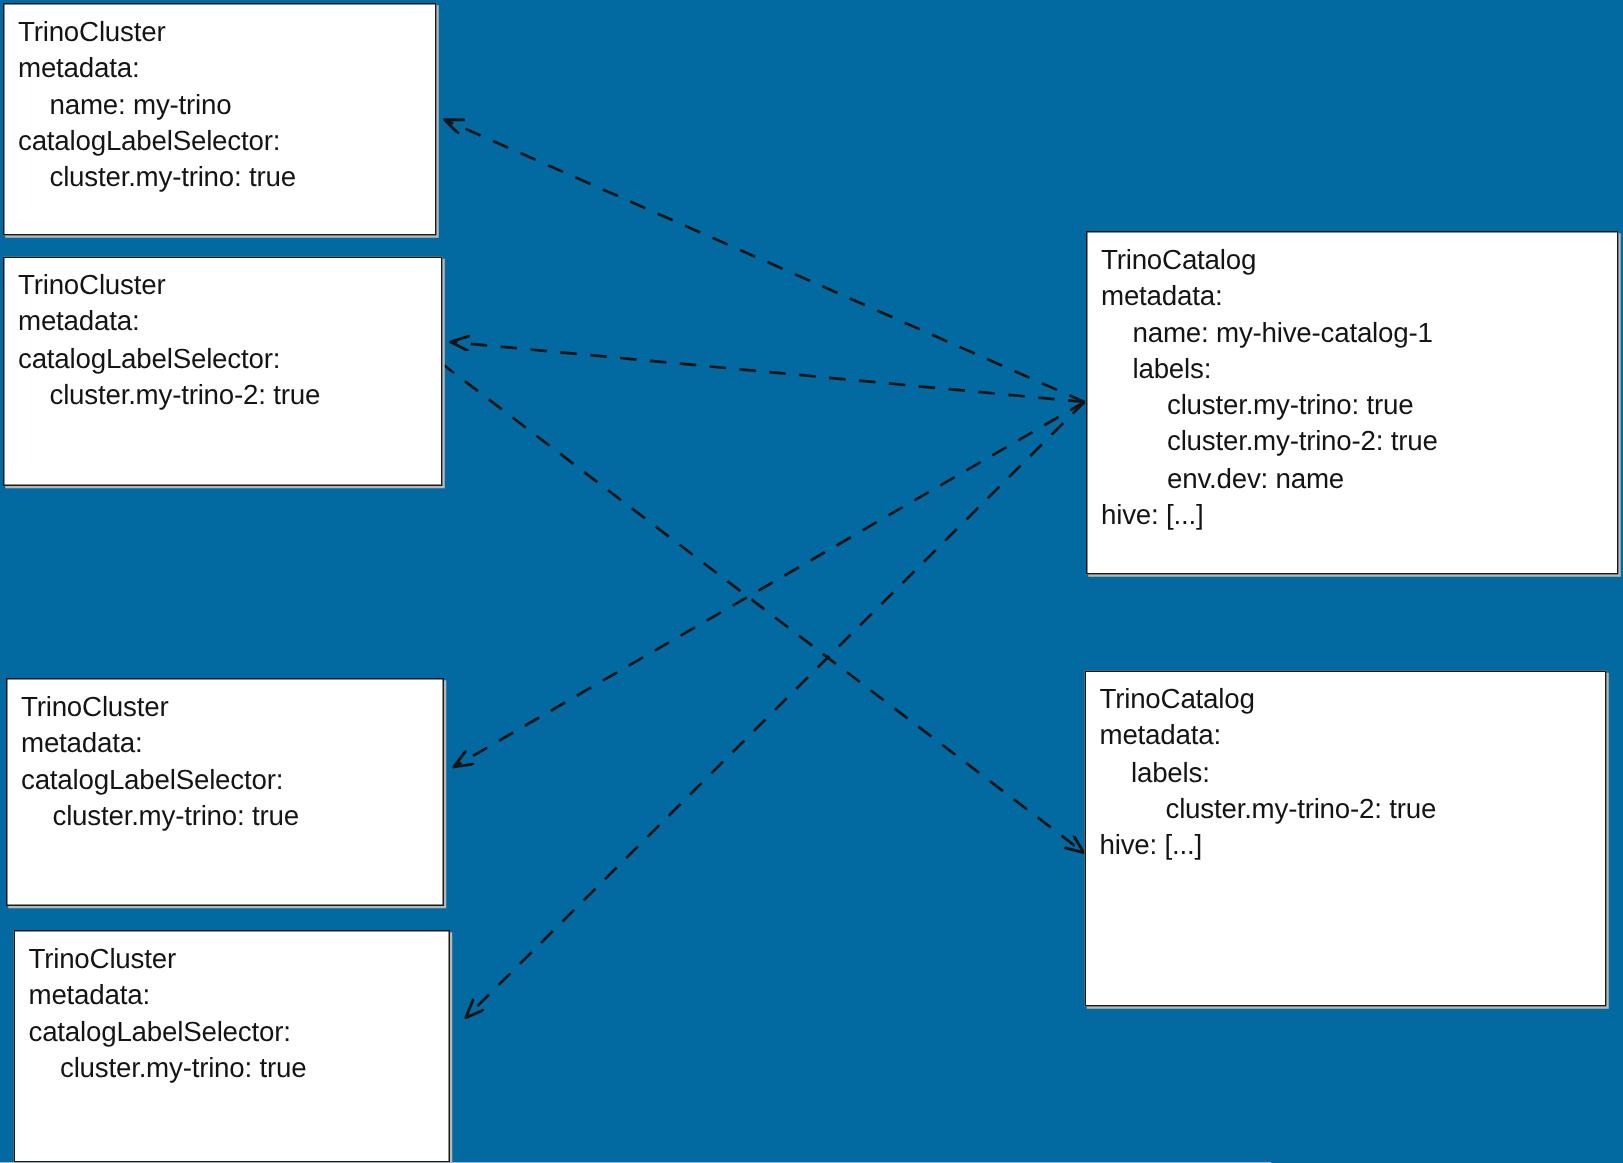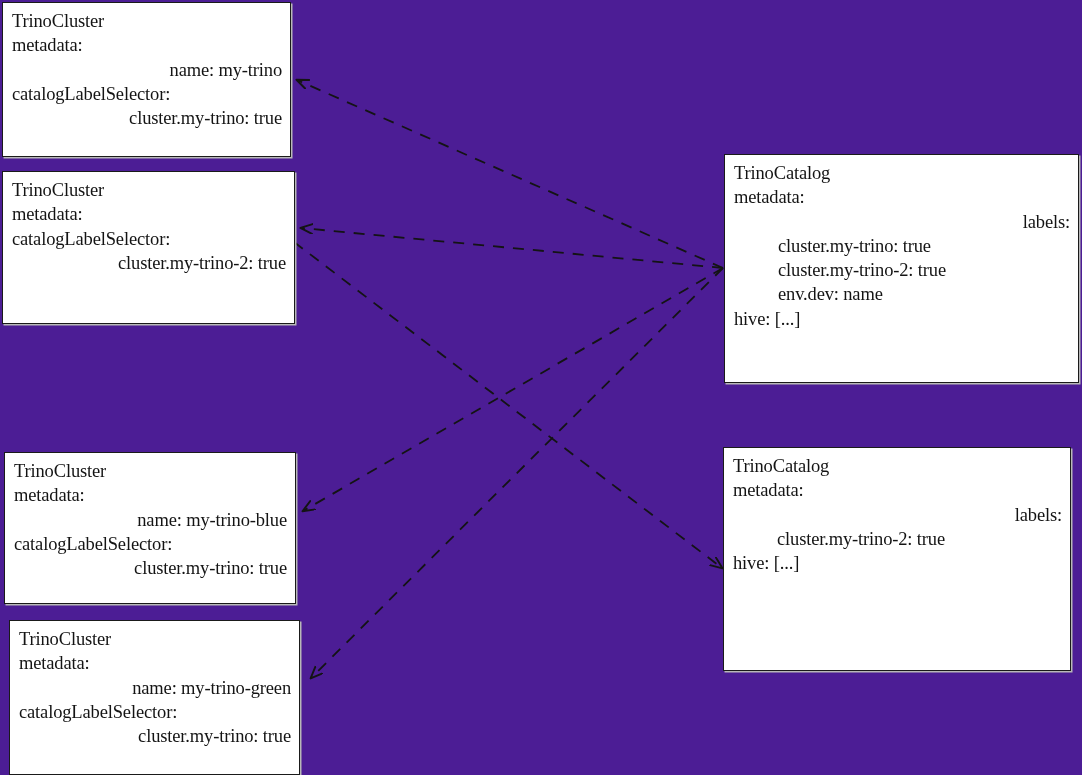--- a/index.html
+++ b/index.html
@@ -4,23 +4,23 @@
 <style>
   html, body {
     margin: 0;
     padding: 0;
     background: #ffffff;
   }
   #canvas {
     position: relative;
     width: 1082px;
     height: 775px;
-    background: #4c1d95;
+    background: #0369a1;
     overflow: hidden;
-    font-family: Liberation Serif, serif;
+    font-family: Liberation Sans, sans-serif;
   }
   #edges {
     position: absolute;
     left: 0;
     top: 0;
     width: 1082px;
     height: 775px;
     pointer-events: none;
   }
   .node {
@@ -33,21 +33,21 @@
     z-index: 2;
   }
   .line {
     display: block;
     font-size: 18.5px;
     line-height: 24.3px;
     color: #141414;
     white-space: pre;
     letter-spacing: -0.15px;
   }
-  .ind1 { padding-left: 21px; text-align: right; }
+  .ind1 { padding-left: 21px; }
   .ind2 { padding-left: 44px; }
 </style>
 </head>
 <body>
 
 <div id="canvas">
 
   <svg id="edges" viewBox="0 0 1082 775" width="1082" height="775">
     <defs>
       <marker id="ah" markerWidth="14" markerHeight="14" refX="12" refY="5.2" orient="auto" markerUnits="userSpaceOnUse">
@@ -77,36 +77,35 @@
   <div class="node" style="left:2px; top:171px; width:293px; height:153px;">
     <span class="line">TrinoCluster</span>
     <span class="line">metadata:</span>
     <span class="line">catalogLabelSelector:</span>
     <span class="line ind1">cluster.my-trino-2: true</span>
   </div>
 
   <div class="node" style="left:4px; top:452px; width:292px; height:152px;">
     <span class="line">TrinoCluster</span>
     <span class="line">metadata:</span>
-    <span class="line ind1">name: my-trino-blue</span>
     <span class="line">catalogLabelSelector:</span>
     <span class="line ind1">cluster.my-trino: true</span>
   </div>
 
   <div class="node" style="left:9px; top:620px; width:291px; height:155px;">
     <span class="line">TrinoCluster</span>
     <span class="line">metadata:</span>
-    <span class="line ind1">name: my-trino-green</span>
     <span class="line">catalogLabelSelector:</span>
     <span class="line ind1">cluster.my-trino: true</span>
   </div>
 
   <div class="node" style="left:724px; top:154px; width:355px; height:229px;">
     <span class="line">TrinoCatalog</span>
     <span class="line">metadata:</span>
+    <span class="line ind1">name: my-hive-catalog-1</span>
     <span class="line ind1">labels:</span>
     <span class="line ind2">cluster.my-trino: true</span>
     <span class="line ind2">cluster.my-trino-2: true</span>
     <span class="line ind2">env.dev: name</span>
     <span class="line">hive: [...]</span>
   </div>
 
   <div class="node" style="left:723px; top:447px; width:348px; height:224px;">
     <span class="line">TrinoCatalog</span>
     <span class="line">metadata:</span>

